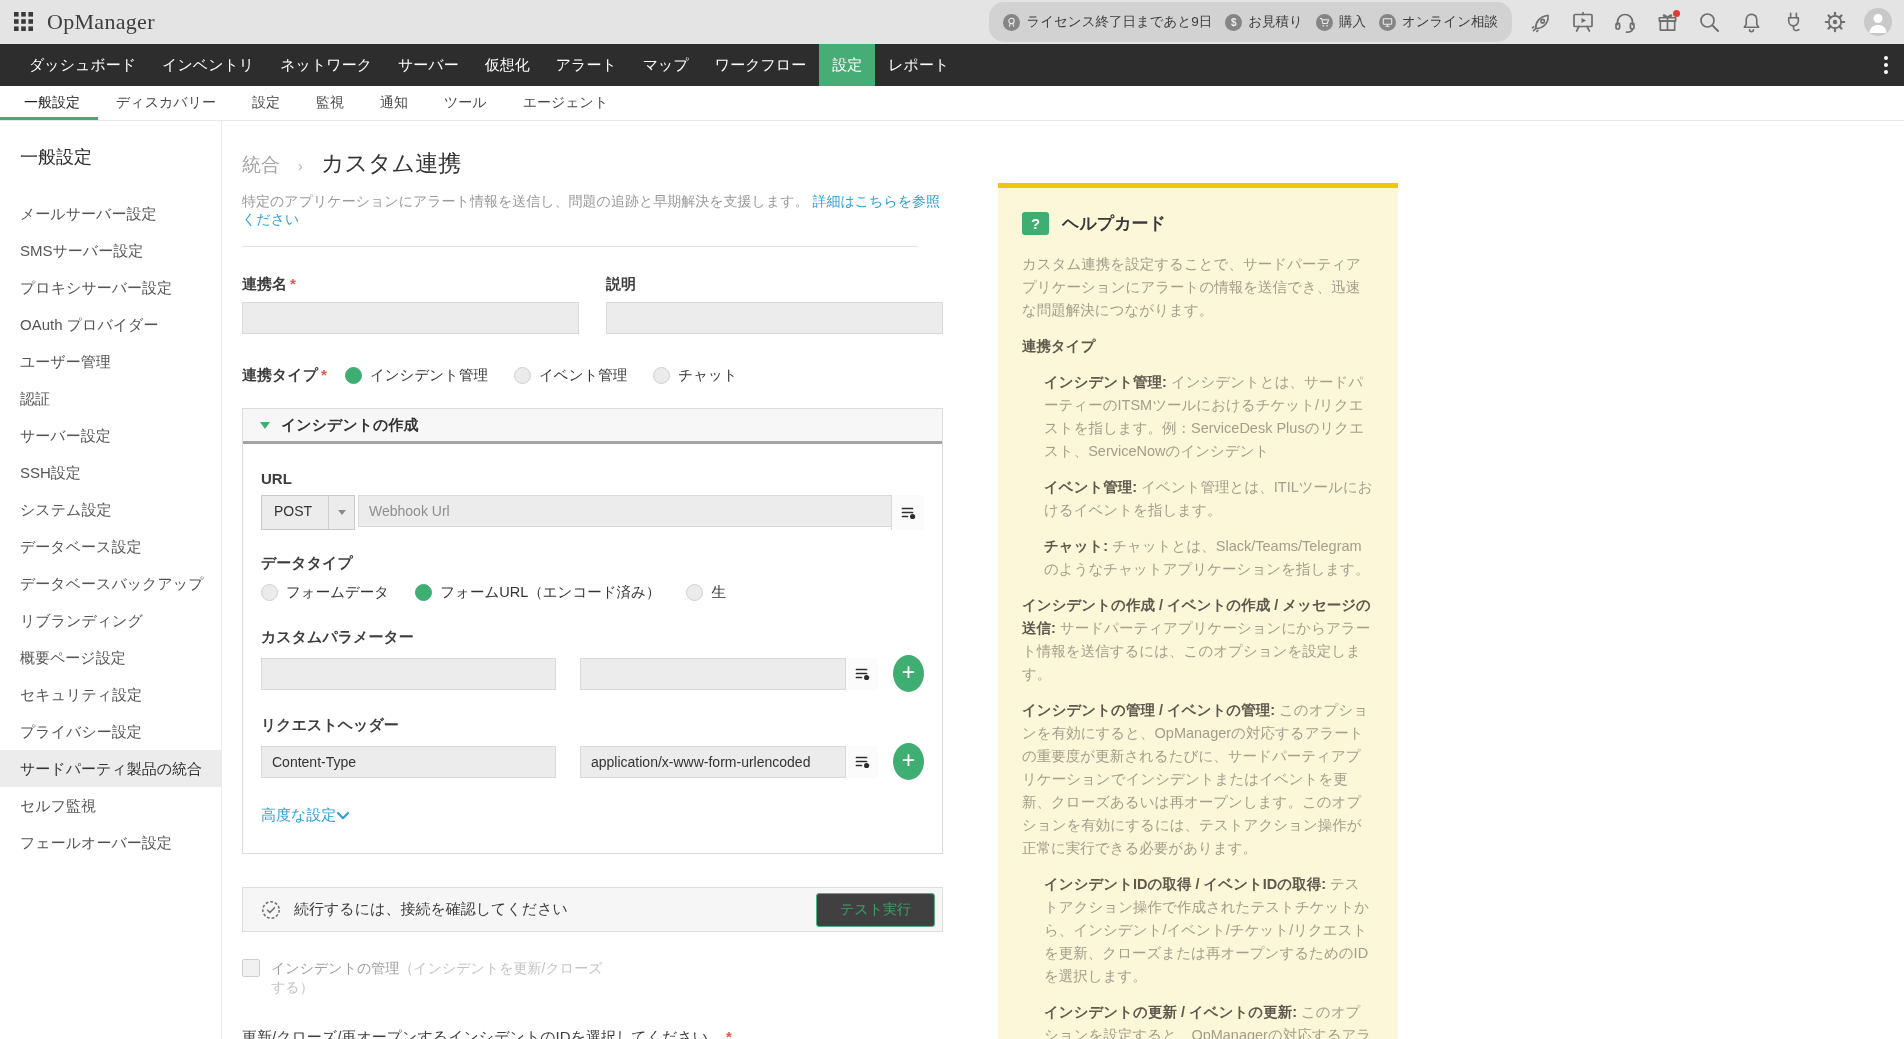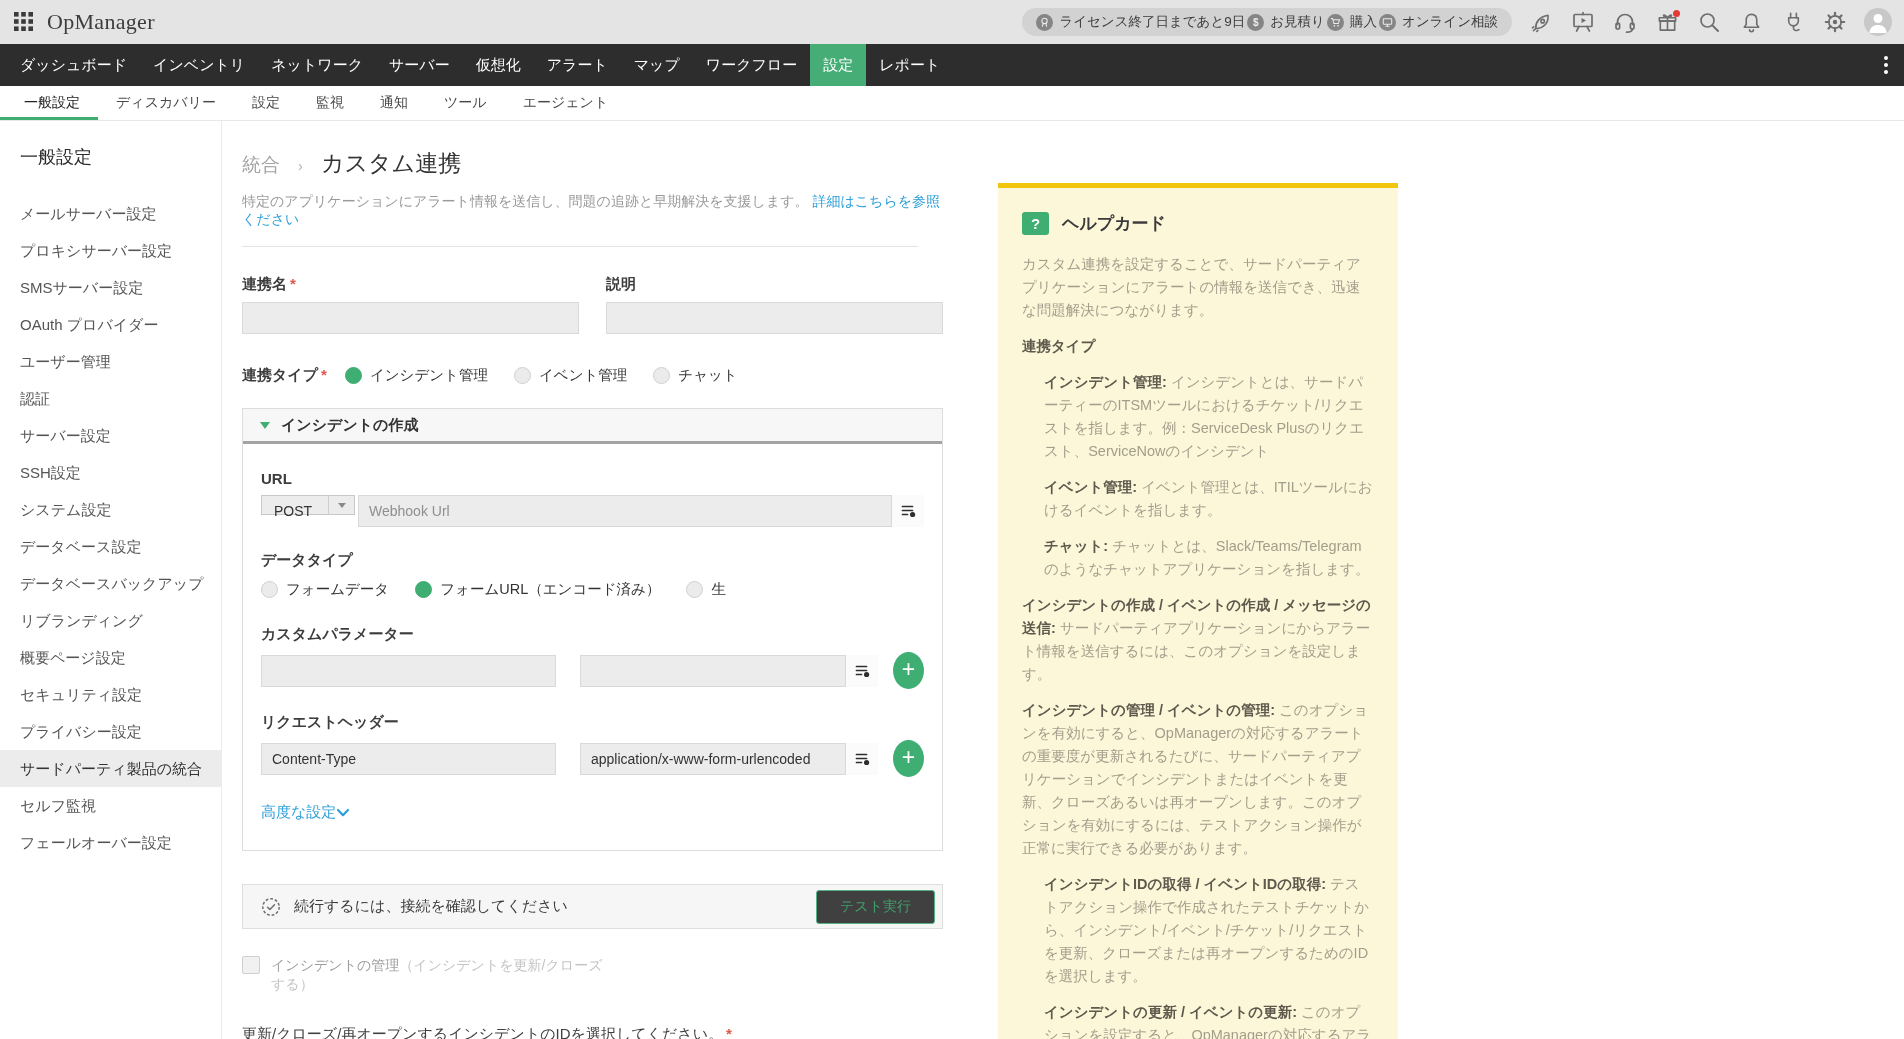--- a/index.html
+++ b/index.html
@@ -7,32 +7,32 @@
     --nav-bg:#2D2D2D; --header-bg:#E4E4E4; --help-bg:#FDF7DA; --help-border:#F2C50F;
   }
   *{margin:0;padding:0;box-sizing:border-box;}
   html,body{width:1904px;height:1039px;overflow:hidden;background:#fff;
     font-family:"Liberation Sans","DejaVu Sans",sans-serif;}
   
   .topbar{height:44px;background:var(--header-bg);display:flex;align-items:center;padding:0 10px 0 14px;}
   .grid-icon{display:inline-block;line-height:0;margin-right:13px;cursor:pointer;}
   .logo{font-family:"Liberation Serif","DejaVu Serif",serif;font-size:22px;color:#3d3d3d;letter-spacing:.3px;}
   .topbar-spacer{flex:1;}
-  .license-pill{background:#d2d2d2;border-radius:15px;height:28px;display:flex;align-items:center;
-    gap:2px;padding:0 14px;font-size:13.5px;color:#3c3c3c;margin-right:16px;}
+  .license-pill{background:#d2d2d2;border-radius:15px;height:40px;display:flex;align-items:center;
+    gap:13px;padding:0 14px;font-size:13.5px;color:#3c3c3c;margin-right:16px;}
   .pill-item{display:flex;align-items:center;gap:6px;cursor:pointer;white-space:nowrap;}
   .pico{width:17px;height:17px;border-radius:50%;background:#858585;display:flex;align-items:center;
     justify-content:center;color:#ececec;font-size:10px;font-weight:bold;flex:0 0 auto;}
   .hicons{display:flex;align-items:center;gap:16px;padding-right:2px;}
   .hico{width:26px;height:26px;display:flex;align-items:center;justify-content:center;cursor:pointer;position:relative;}
   .hico svg{stroke:#6e6e6e;fill:none;stroke-width:1.7;stroke-linecap:round;stroke-linejoin:round;}
   .red-dot{position:absolute;top:1px;right:0;width:7px;height:7px;border-radius:50%;background:#e53935;}
   .avatar{width:28px;height:28px;border-radius:50%;background:#c8c8c8;overflow:hidden;display:flex;align-items:flex-end;justify-content:center;cursor:pointer;}
   
-  .mainnav{height:42px;background:var(--nav-bg);display:flex;align-items:stretch;padding-left:7px;}
+  .mainnav{height:42px;background:var(--nav-bg);display:flex;align-items:stretch;padding-left:16px;}
   .nav-item{color:#fff;font-size:15px;line-height:42px;padding:0 13px;cursor:pointer;white-space:nowrap;}
   .nav-item.active{background:var(--nav-active);}
   .nav-kebab{margin-left:auto;margin-right:16px;display:flex;flex-direction:column;justify-content:center;gap:3px;cursor:pointer;}
   .nav-kebab i{width:4px;height:4px;border-radius:50%;background:#fff;display:block;}
   
   .subnav{height:35px;background:#fff;border-bottom:1px solid #e8e8e8;display:flex;align-items:stretch;}
   .subnav-item{font-size:14px;color:#4a4a4a;padding:0 18px;line-height:32px;cursor:pointer;white-space:nowrap;}
   .subnav-item.first{padding-left:24px;}
   .subnav-item.active{color:#222;border-bottom:3px solid var(--green);}
   
@@ -65,21 +65,21 @@
   .radio.on{background:var(--green);border-color:var(--green);}
   .radio-lbl{font-size:14.5px;color:#333;}
   
   .panel{margin-top:23px;width:701px;border:1px solid #dcdcdc;}
   .panel-hd{height:35px;background:#f7f7f7;border-bottom:3px solid #a3a3a3;display:flex;align-items:center;padding-left:17px;gap:11px;cursor:pointer;}
   .caret-down{width:0;height:0;border-left:5px solid transparent;border-right:5px solid transparent;border-top:7px solid var(--green);}
   .panel-title{font-size:15px;font-weight:bold;color:#333;}
   .panel-bd{padding:26px 18px 28px 18px;}
   .inner-label{font-size:15px;font-weight:bold;color:#3d3d3d;}
   .url-row{margin-top:8px;display:flex;}
-  .select{display:flex;height:20px;background:#ececec;border:1px solid #c9c9c9;cursor:pointer;margin-right:3px;}
+  .select{display:flex;height:35px;background:#ececec;border:1px solid #c9c9c9;cursor:pointer;margin-right:3px;}
   .select-val{width:66px;padding:0 0 0 12px;line-height:30px;font-size:14px;color:#333;}
   .select-caret{width:26px;border-left:1px solid #cfcfcf;display:flex;align-items:center;justify-content:center;}
   .select-caret i{width:0;height:0;border-left:4px solid transparent;border-right:4px solid transparent;border-top:5px solid #8a8a8a;}
   .addon-input{position:relative;flex:1;}
   .addon{position:absolute;right:0;top:0;bottom:0;width:33px;background:#fbfbfb;border-left:1px solid #d8d8d8;
     display:flex;align-items:center;justify-content:center;cursor:pointer;}
   .sub-row{margin-top:10px;display:flex;align-items:center;}
   .kv-row{margin-top:8px;display:flex;align-items:center;}
   .kv-key{width:295px;flex:0 0 295px;margin-right:24px;}
   .kv-val{width:298px;flex:0 0 298px;}
@@ -269,22 +269,22 @@
   <div class="subnav-item">通知</div>
   <div class="subnav-item">ツール</div>
   <div class="subnav-item">エージェント</div>
 </div>
 
 <div class="page">
 
   <div class="sidebar">
     <div class="sb-heading">一般設定</div>
     <div class="sb-item">メールサーバー設定</div>
+    <div class="sb-item">SMSサーバー設定</div>
     <div class="sb-item">プロキシサーバー設定</div>
-    <div class="sb-item">SMSサーバー設定</div>
     <div class="sb-item">OAuth プロバイダー</div>
     <div class="sb-item">ユーザー管理</div>
     <div class="sb-item">認証</div>
     <div class="sb-item">サーバー設定</div>
     <div class="sb-item">SSH設定</div>
     <div class="sb-item">システム設定</div>
     <div class="sb-item">データベース設定</div>
     <div class="sb-item">データベースバックアップ</div>
     <div class="sb-item">リブランディング</div>
     <div class="sb-item">概要ページ設定</div>

